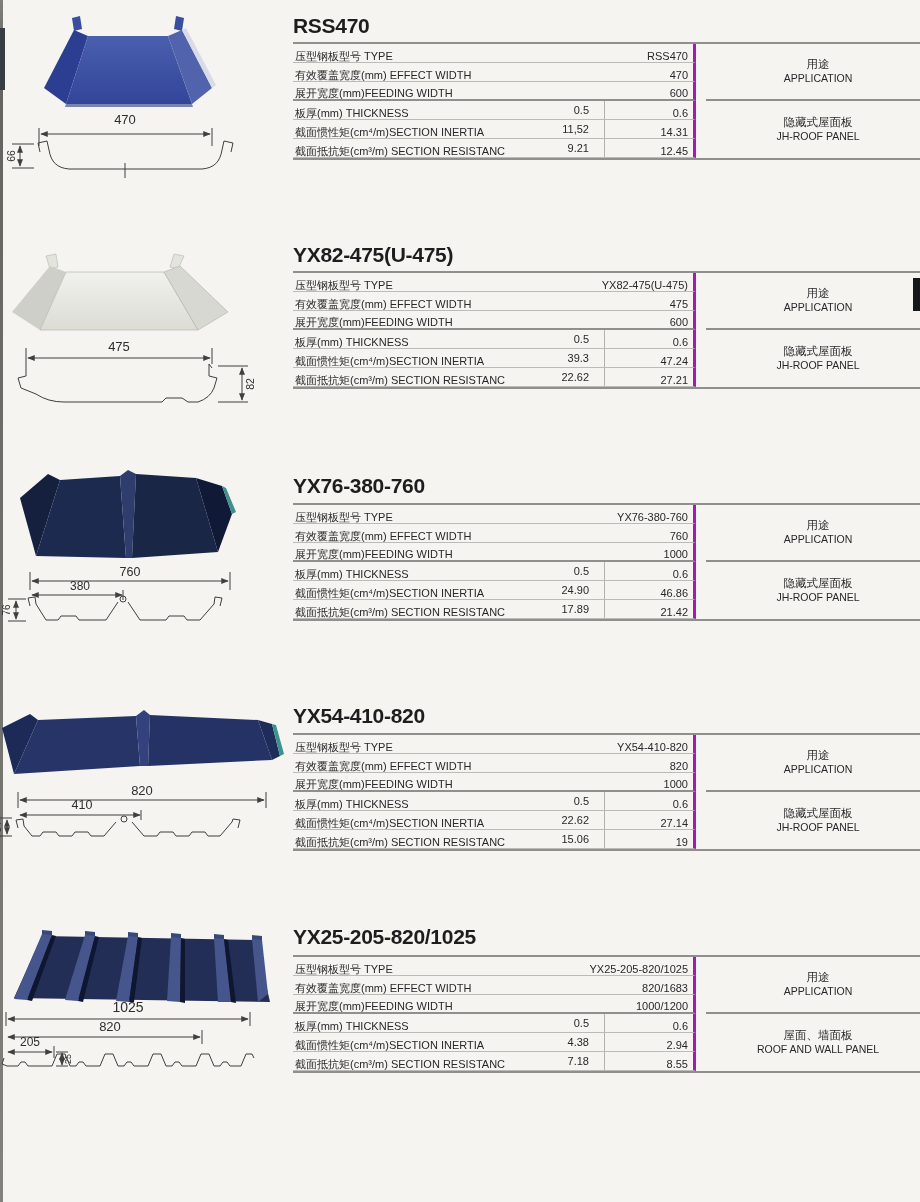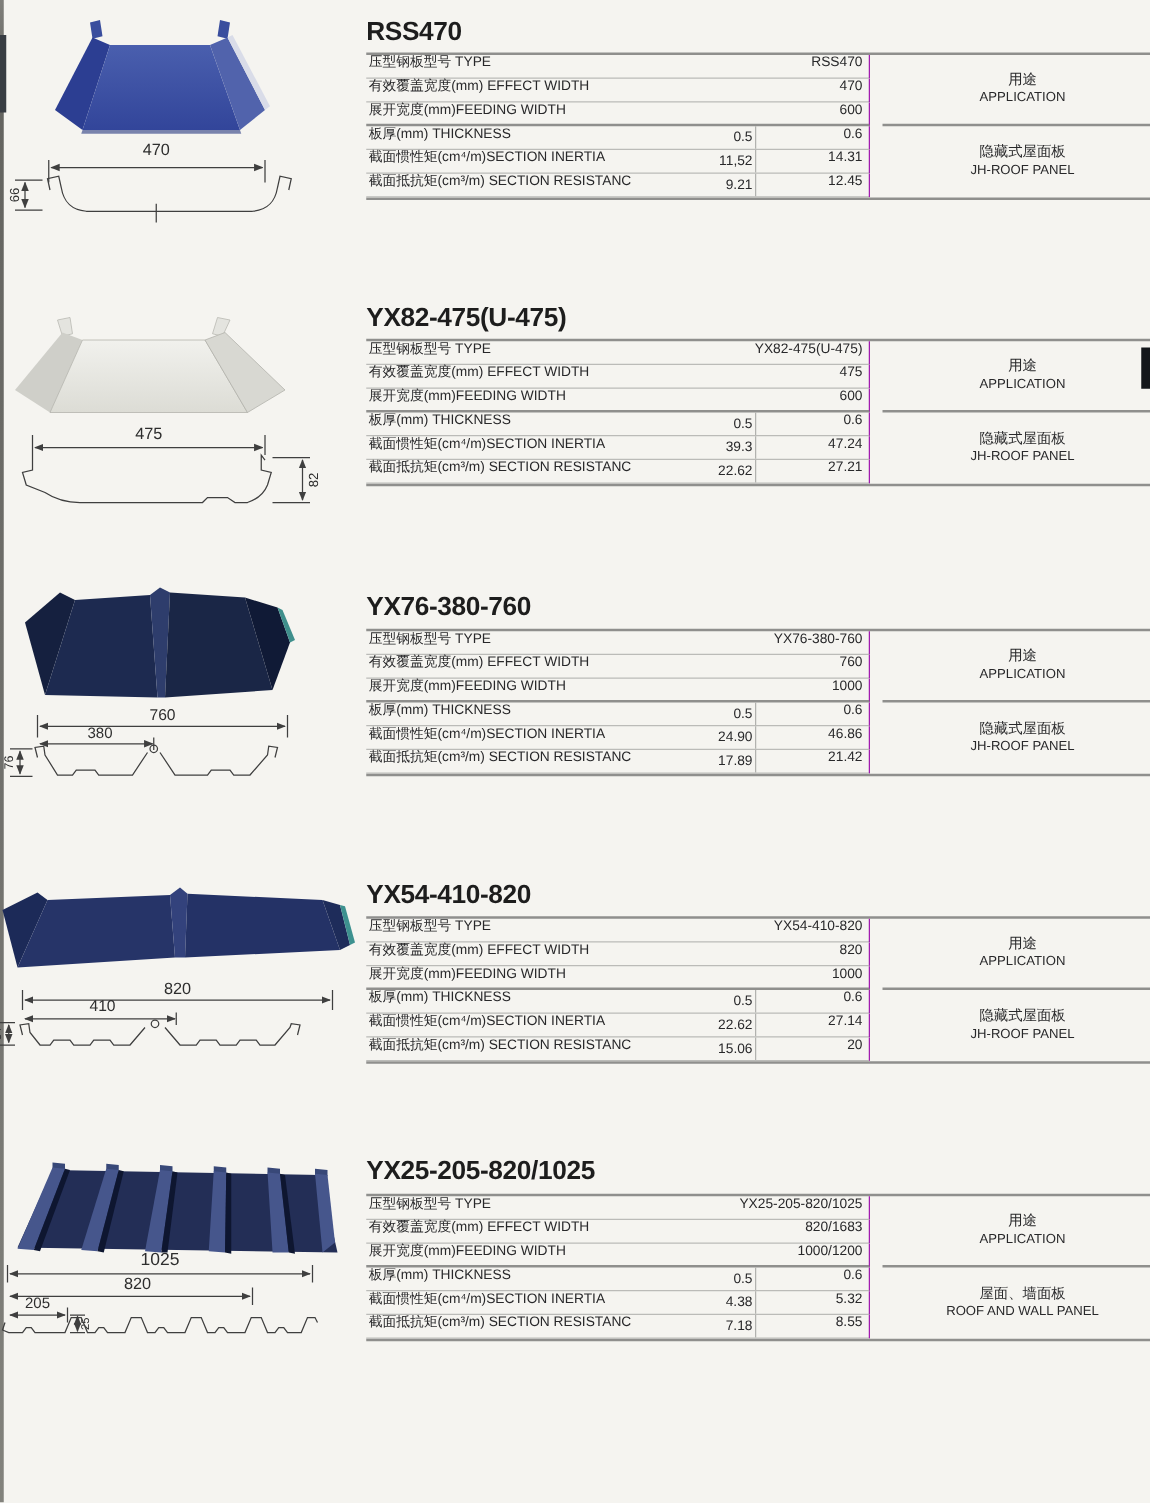--- a/index.html
+++ b/index.html
@@ -4,30 +4,30 @@
 <style>
   html,body{margin:0;padding:0}
   body{width:920px;height:1202px;position:relative;background:#f5f4f0;
        font-family:"Liberation Sans",sans-serif;color:#28282a;overflow:hidden}
   .abs{position:absolute}
   .sec-title{position:absolute;margin:0;font-size:21px;font-weight:bold;
              letter-spacing:-0.3px;color:#1d1d1d;white-space:nowrap}
   
   .tbl{position:absolute;width:627px;height:114px;
        border-top:2px solid #8f8f8d;border-bottom:2px solid #8f8f8d}
-  .row{box-sizing:border-box;height:19px;width:403px;display:flex;align-items:flex-start;
-       border-bottom:1px solid #bbbbb8;border-right:1px solid #a21caf;
+  .row{box-sizing:border-box;height:19px;width:403px;display:flex;align-items:flex-end;
+       border-bottom:1px solid #bbbbb8;border-right:3px solid #a21caf;
        font-size:11px;line-height:12px;white-space:nowrap}
   .row.heavy{border-bottom:2px solid #8f8f8d}
   .row:last-child{border-bottom:none}
   .lbl{flex:1;padding-left:2px}
   .val{width:150px;text-align:right;padding-right:5px}
   .lbl2{width:252px;box-sizing:border-box;padding-left:2px}
   .v1{width:60px;height:100%;box-sizing:border-box;display:flex;align-items:center;
-      justify-content:flex-end;padding-right:2px;border-right:1px solid #b2b2af}
+      justify-content:flex-end;padding-right:15px;border-right:1px solid #b2b2af}
   .v2{flex:1;text-align:right;padding-right:5px}
   .app{position:absolute;left:413px;top:0;width:224px;height:139px;display:flex;flex-direction:column}
   .appHalf{height:57px;box-sizing:border-box;display:flex;flex-direction:column;
            align-items:center;justify-content:center;text-align:center;
            font-size:11.5px;line-height:13.5px}
   .appHalf.first{border-bottom:2px solid #8f8f8d}
   .appHalf .en{font-size:10.5px}
   
   .edge-left{position:absolute;left:0;top:0;width:3px;height:1202px;
              background:linear-gradient(#6a6a66,#4a4a46 6%,#5a5a56 55%,#6e6e68);opacity:.85}
@@ -305,21 +305,21 @@
       <div class="v2">0.6</div>
     </div>
   <div class="row">
       <div class="lbl2">截面惯性矩(cm⁴/m)SECTION INERTIA</div>
       <div class="v1">22.62</div>
       <div class="v2">27.14</div>
     </div>
   <div class="row">
       <div class="lbl2">截面抵抗矩(cm³/m) SECTION RESISTANC</div>
       <div class="v1">15.06</div>
-      <div class="v2">20</div>
+      <div class="v2">19</div>
     </div>
   <div class="app">
     <div class="appHalf first">
         <div>用途</div>
         <div class="en">APPLICATION</div>
       </div>
     <div class="appHalf">
         <div>隐藏式屋面板</div>
         <div class="en">JH-ROOF PANEL</div>
       </div>
@@ -383,21 +383,21 @@
       <div class="val">1000/1200</div>
     </div>
   <div class="row">
       <div class="lbl2">板厚(mm) THICKNESS</div>
       <div class="v1">0.5</div>
       <div class="v2">0.6</div>
     </div>
   <div class="row">
       <div class="lbl2">截面惯性矩(cm⁴/m)SECTION INERTIA</div>
       <div class="v1">4.38</div>
-      <div class="v2">5.32</div>
+      <div class="v2">2.94</div>
     </div>
   <div class="row">
       <div class="lbl2">截面抵抗矩(cm³/m) SECTION RESISTANC</div>
       <div class="v1">7.18</div>
       <div class="v2">8.55</div>
     </div>
   <div class="app">
     <div class="appHalf first">
         <div>用途</div>
         <div class="en">APPLICATION</div>

